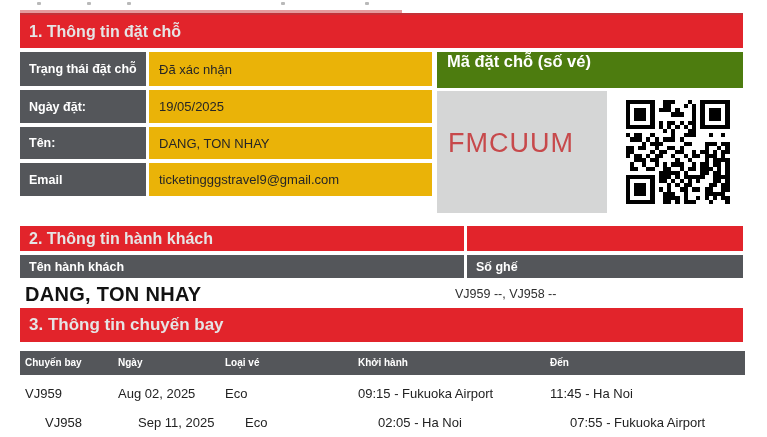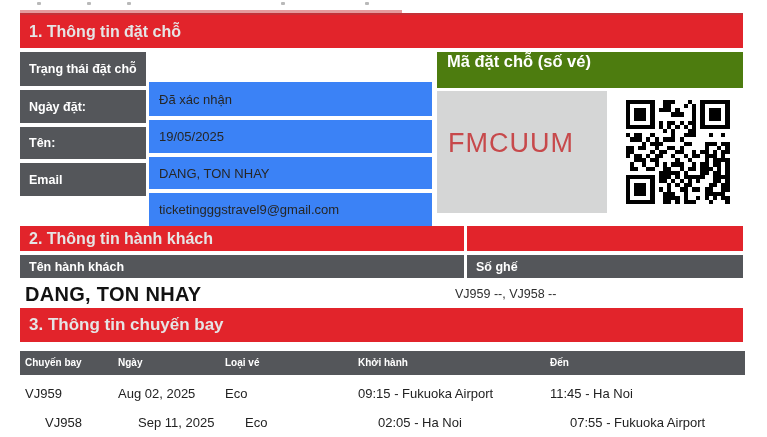--- a/index.html
+++ b/index.html
@@ -20,22 +20,22 @@
   }
   .redline { background:#c43238; }
   .pinksliver { background:#e59a9c; }
 
   
   .darkcell {
     background:#54565a; color:#ffffff; font-weight:bold; font-size:12.5px;
     display:flex; align-items:center; padding-left:9px;
   }
   .lightcell {
-    background:#3b82f6; color:#262626; font-size:13px;
-    display:flex; align-items:center; padding-left:10px;margin-top:30px;
+    background:#eab308; color:#262626; font-size:13px;
+    display:flex; align-items:center; padding-left:10px;
   }
 
   
   .code-header {
     background:#4d7c0f; color:#ffffff; font-weight:bold; font-size:16.5px;
     display:flex; align-items:flex-start; padding-left:10px;
   }
   .code-box { background:#d5d6d6; }
   .code-text {
     color:#c7494b; font-size:27px; letter-spacing:1px; font-weight:400;

